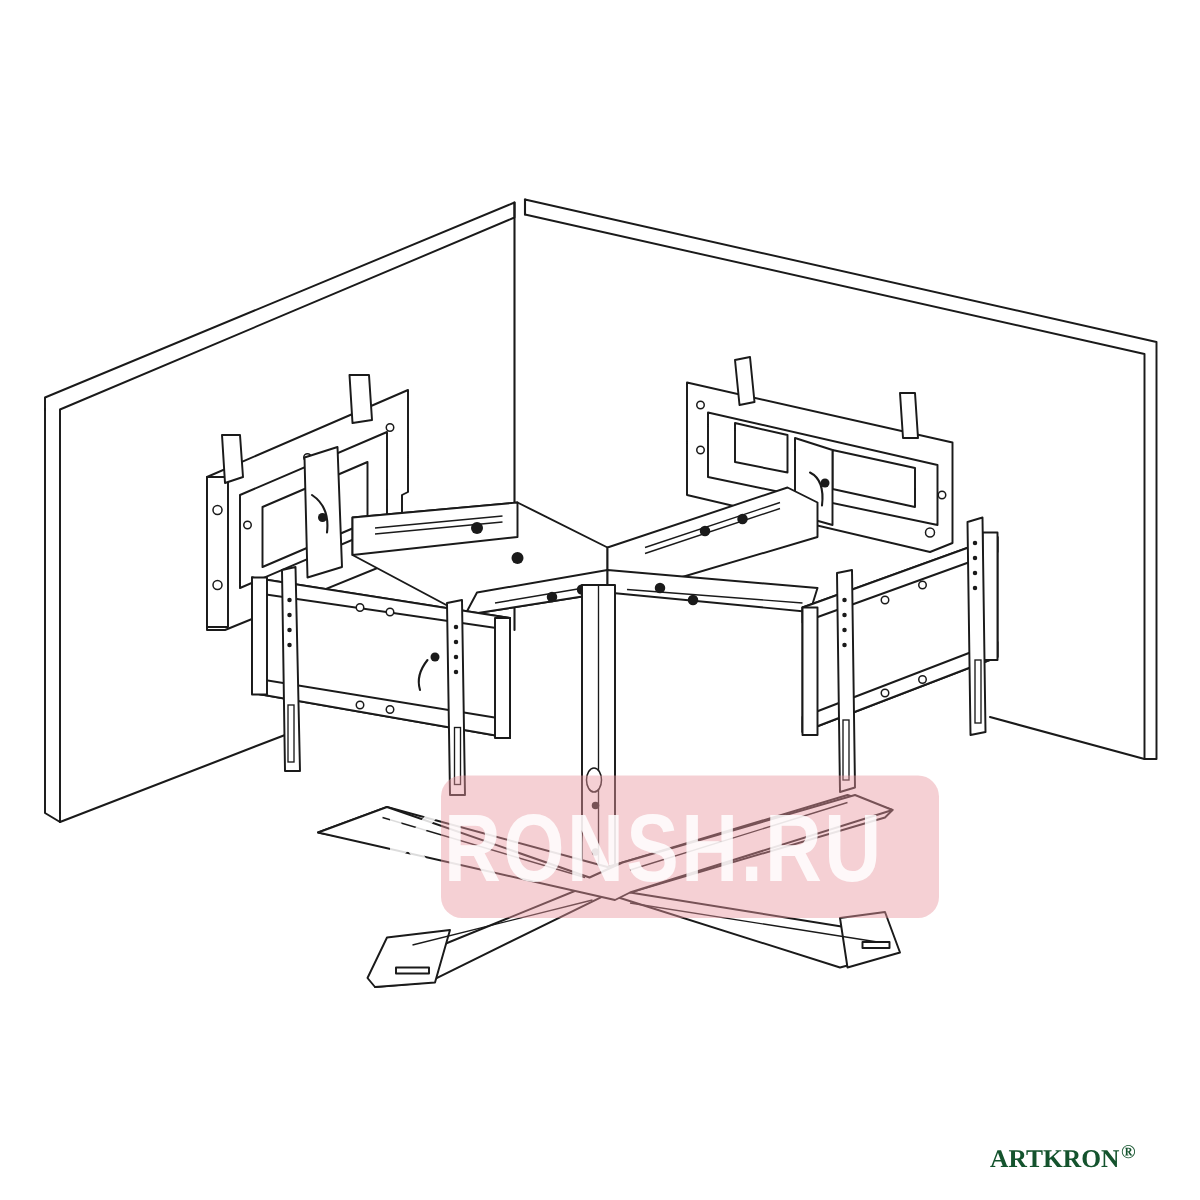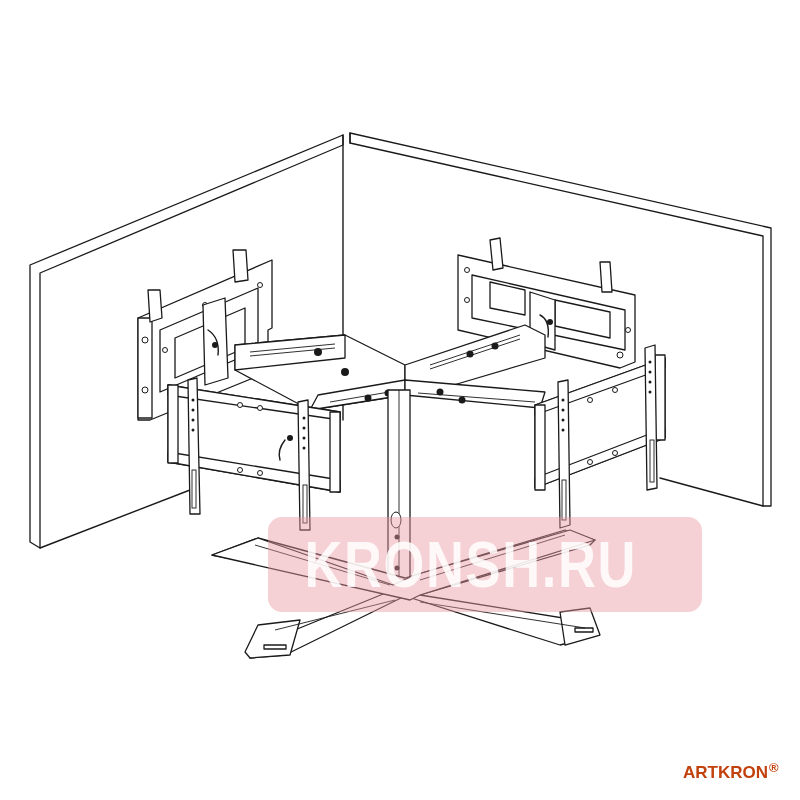--- a/index.html
+++ b/index.html
@@ -4,32 +4,32 @@
   <style>
     html, body { margin: 0; padding: 0; background: #ffffff; }
     body { width: 800px; height: 800px; position: relative; overflow: hidden; font-family: "Liberation Sans", sans-serif; }
     #canvas { position: absolute; left: 0; top: 0; width: 800px; height: 800px; }
     .ln { fill: none; stroke: #1a1a1a; stroke-width: 1.4; stroke-linejoin: round; stroke-linecap: round; }
     .thin { fill: none; stroke: #1a1a1a; stroke-width: 0.9; }
     .fillw { fill: #ffffff; stroke: #1a1a1a; stroke-width: 1.3; stroke-linejoin: round; }
     .hole { fill: #ffffff; stroke: #1a1a1a; stroke-width: 1; }
     .dot { fill: #1a1a1a; }
     #watermark {
-      position: absolute; left: 268px; top: 517px; width: 434px; height: 95px;
+      position: absolute; left: 294px; top: 517px; width: 332px; height: 95px;
       background: rgba(232, 150, 160, 0.45); border-radius: 14px;
-      display: flex; align-items: center; justify-content: flex-start;
+      display: flex; align-items: center; justify-content: flex-end;
       pointer-events: none;
     }
     #watermark span {
       font-family: "Liberation Sans", sans-serif; font-weight: bold; font-size: 64px;
       color: rgba(255,255,255,0.85); letter-spacing: 2px; transform: scaleX(0.82);
     }
     #brand {
-      position: absolute; left: 683px; top: 760px;
-      font-family: Liberation Sans, sans-serif; font-weight: bold; font-size: 17px; color: #c2410c;
+      position: absolute; left: 660px; top: 760px;
+      font-family: Liberation Serif, serif; font-weight: bold; font-size: 17px; color: #14532d;
     }
     #brand sup { font-size: 13px; font-weight: bold; vertical-align: 6px; margin-left: 1px; }
   </style>
 </head>
 <body>
 
 <svg id="canvas" viewBox="0 0 800 800" xmlns="http://www.w3.org/2000/svg">
 
   <g>
     <polygon class="fillw" points="30,265 343,135 343,145 40,273 40,548 30,542"></polygon>

